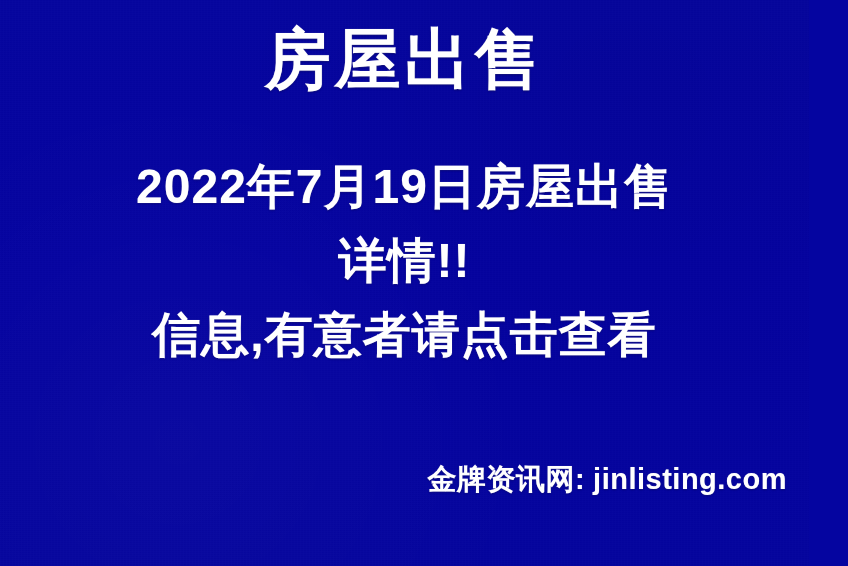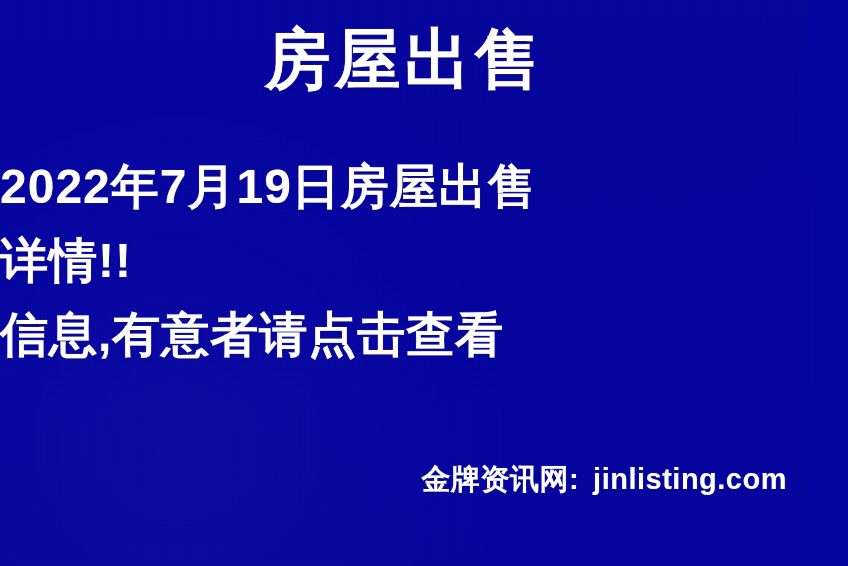--- a/index.html
+++ b/index.html
@@ -55,21 +55,21 @@
       0 0 1px rgba(255,255,255,0.55),
       0 1px 2px rgba(0,0,0,0.30);
     white-space: nowrap;
   }
 
   .body-block {
     position: absolute;
     left: 0;
     right: 0;
     top: 150px;
-    text-align: left;
+    text-align: center;
     color: #ffffff;
   }
 
   .body-line {
     font-size: 48px;
     font-weight: bold;
     line-height: 74px;
     letter-spacing: 1px;
     white-space: nowrap;
     text-shadow:
@@ -83,21 +83,21 @@
     bottom: 66px;
     color: #ffffff;
     font-size: 29px;
     font-weight: bold;
     letter-spacing: 0.5px;
     white-space: nowrap;
     text-shadow:
       0 0 1px rgba(255,255,255,0.40),
       0 1px 2px rgba(0,0,0,0.25);
   }
-  .footer .site-label { margin-right: 14px; }
+  .footer .site-label { margin-right: 8px; }
   .footer .site-url { }
 </style>
 </head>
 <body>
 
 <div id="poster">
 
   <div id="grain"></div>
 
   <div class="headline">房屋出售</div>

